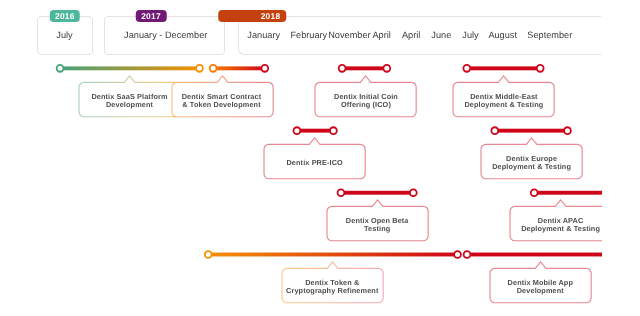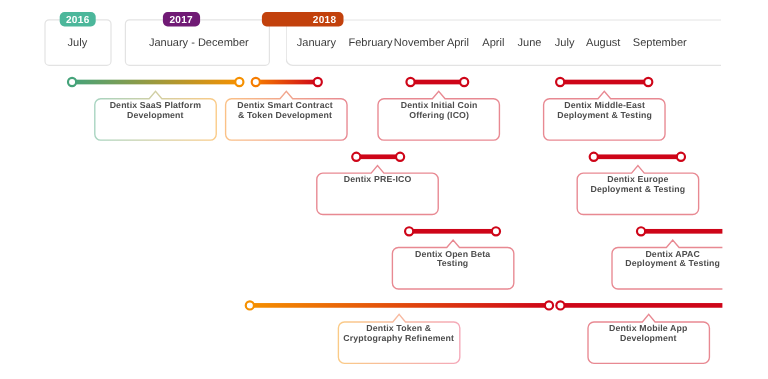--- a/index.html
+++ b/index.html
@@ -12,21 +12,21 @@
   .year-badge{position:absolute;top:10px;height:12px;border-radius:4px;color:#fff;font-size:8.4px;font-weight:bold;
               display:flex;align-items:center;justify-content:center;letter-spacing:.25px;z-index:3;width:30.5px;transform:translateX(-50%);}
   .months{position:absolute;top:15px;height:38px;box-sizing:border-box;z-index:2;padding-left:32px;}
   .month{position:absolute;top:1px;height:38px;display:flex;align-items:center;justify-content:center;transform:translateX(-50%);font-size:9.2px;color:#3c3c3c;white-space:nowrap;}
 
   
   .timeline-svg{position:absolute;left:0;top:0;z-index:5;pointer-events:none;}
 
   
   .mcard{position:absolute;width:100px;height:34px;box-sizing:border-box;}
-  .mcard .label{position:absolute;flex-direction:column;left:0;top:1.5px;width:100%;height:100%;display:flex;align-items:center;
+  .mcard .label{position:absolute;flex-direction:column;left:0;top:1.5px;width:100%;height:100%;display:flex;align-items:center;justify-content:center;
                 text-align:center;font-size:7.3px;font-weight:bold;color:#4d4d4d;line-height:8.1px;letter-spacing:.12px;padding:0 3px;box-sizing:border-box;}
   .mcard .ln{display:block;white-space:nowrap;}
   .mcard .ln:empty{display:none;}
   .mcard svg{position:absolute;left:-2px;top:-8.3px;overflow:visible;}
 </style>
 </head>
 <body>
 
 <div class="stage">
  <div class="clip">
@@ -110,21 +110,21 @@
               <stop offset="1" stop-color="#F59000"></stop>
             </linearGradient>
           </defs>
           <path d="M 5.0 6.3 H 45.3 L 50.6 0 L 55.9 6.3 H 96.2 A 5.0 5.0 0 0 1 101.2 11.3 V 35.8 A 5.0 5.0 0 0 1 96.2 40.8 H 5.0 A 5.0 5.0 0 0 1 0 35.8 V 11.3 A 5.0 5.0 0 0 1 5.0 6.3 Z" fill="#fff" stroke="url(#g0)" stroke-width="1.15" stroke-opacity="0.47"></path>
         </svg>
     <span class="label">
           <span class="ln">Dentix SaaS Platform</span>
           <span class="ln">Development</span>
         </span>
   </div>
-  <div class="mcard" style="left:188.0px;top:82px;width:99px;height:34.5px;">
+  <div class="mcard" style="left:172px;top:82px;width:99px;height:34.5px;">
     <svg width="105.2" height="44.8" viewBox="-2 -2 105.2 44.8">
           <defs>
             <linearGradient id="g1" x1="0" y1="0" x2="1" y2="0">
               <stop offset="0" stop-color="#F57C00"></stop>
               <stop offset="1" stop-color="#CE0518"></stop>
             </linearGradient>
           </defs>
           <path d="M 5.0 6.3 H 45.3 L 50.6 0 L 55.9 6.3 H 96.2 A 5.0 5.0 0 0 1 101.2 11.3 V 35.8 A 5.0 5.0 0 0 1 96.2 40.8 H 5.0 A 5.0 5.0 0 0 1 0 35.8 V 11.3 A 5.0 5.0 0 0 1 5.0 6.3 Z" fill="#fff" stroke="url(#g1)" stroke-width="1.15" stroke-opacity="0.47"></path>
         </svg>
     <span class="label">

